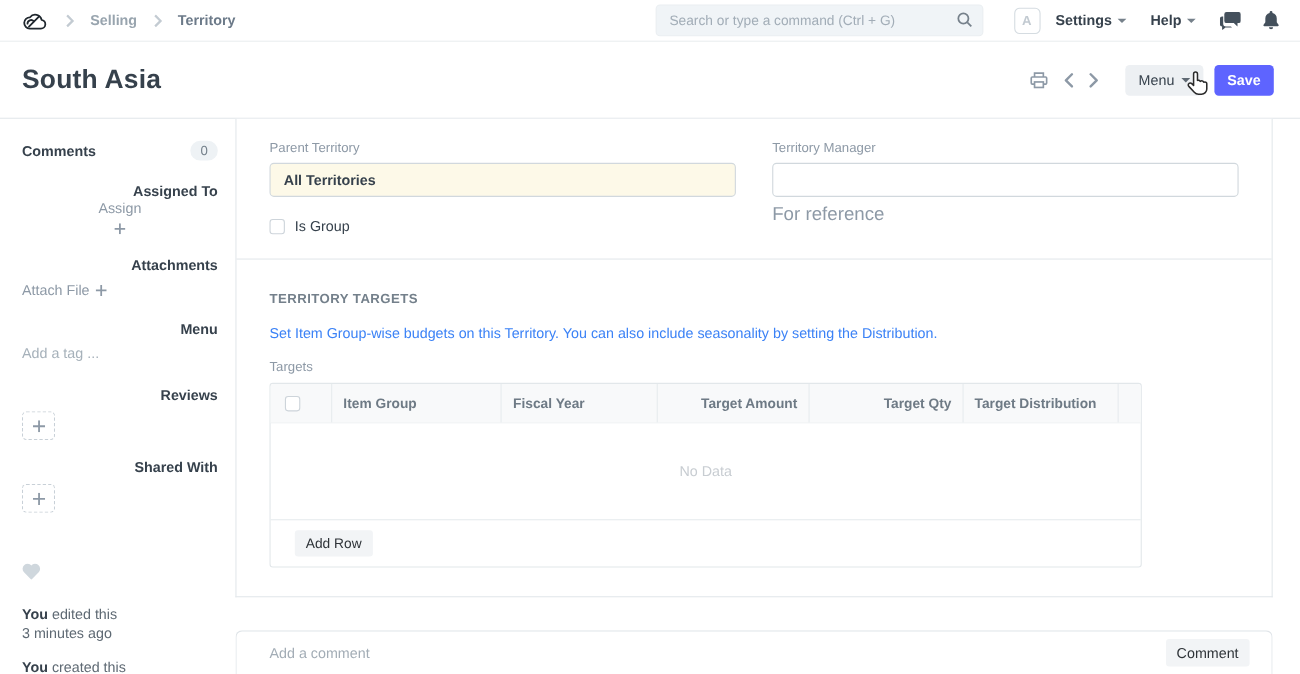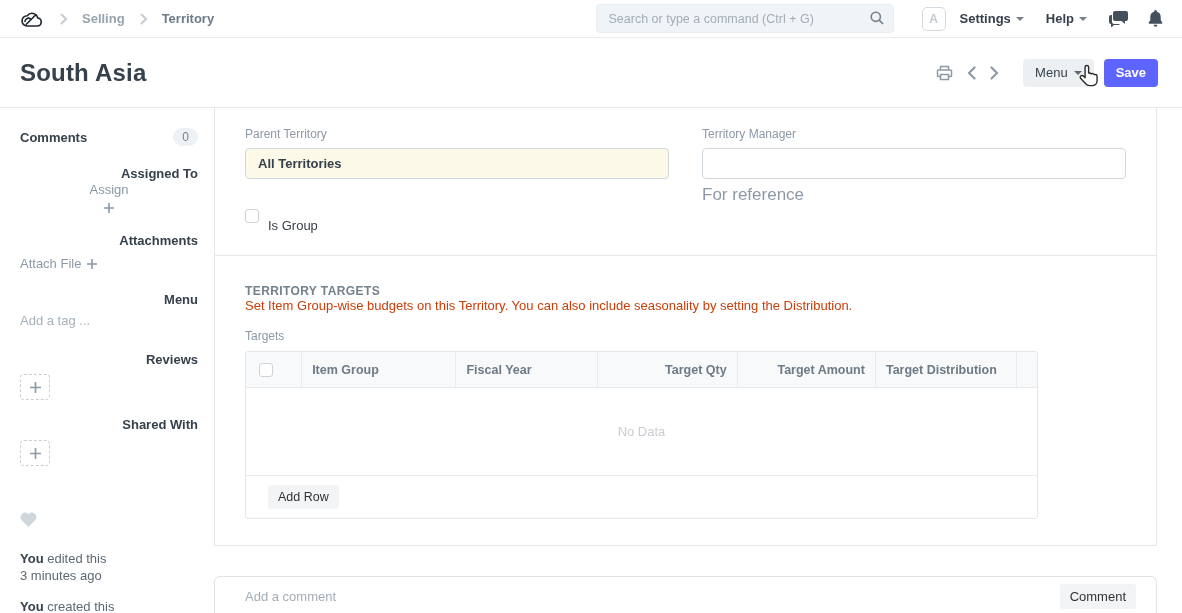--- a/index.html
+++ b/index.html
@@ -70,26 +70,26 @@
   .form-grid { display:flex; gap:33px; }
   .form-col { width:425px; }
   .field-label { font-size:12px; color:#8d99a6; margin-bottom:7px; }
   .control { width:100%; height:31px; border:1px solid #d1d8dd; border-radius:4px;
     font-size:13px; padding:0 12px; font-family:inherit; color:#36414c; outline:none; }
   .control.reqd { background:#fdf9e8; font-weight:700; }
   .help-text { font-size:17px; color:#8d99a6; margin-top:6px; }
   .checkbox-row { display:flex; align-items:center; gap:9px; margin-top:19px; cursor:pointer; }
   .checkbox { width:14px; height:14px; border:1px solid #cdd4da; border-radius:3px;
     background:#fff; flex:none; }
-  .checkbox-label { font-size:13px; color:#36414c;margin-top:20px; }
+  .checkbox-label { font-size:13px; color:#36414c; }
 
   .section-2 { padding:28px 30px 26px; }
   .section-heading { font-size:12px; font-weight:600; color:#74808b; letter-spacing:.4px;
     text-transform:uppercase; }
-  .section-desc { font-size:13px; color:#c2410c; }
+  .section-desc { font-size:13px; color:#3b82f6; margin-top:17px; }
   .table-label { font-size:12px; color:#8d99a6; margin:16px 0 8px; }
 
   .grid { border:1px solid #e2e7ea; border-radius:3px; width:793px; background:#fff; }
   .grid-header { display:flex; height:36px; background:#f8f9fa; border-bottom:1px solid #e7ebee;
     border-radius:3px 3px 0 0; }
   .gh-cell { display:flex; align-items:center; font-size:12.5px; font-weight:700; color:#6e7a85;
     border-right:1px solid #e7ebee; padding:0 10px; }
   .gh-cell.num { justify-content:flex-end; }
   .gh-cell:last-child { border-right:none; }
   .c-check { width:58px; padding-left:13px; }
@@ -297,22 +297,22 @@
           <div class="section-desc">Set Item Group-wise budgets on this Territory. You can also include seasonality by setting the Distribution.</div>
           <div class="table-label">Targets</div>
 
           <div class="grid">
             <div class="grid-header">
               <div class="gh-cell c-check">
                 <span class="checkbox"></span>
               </div>
               <div class="gh-cell c-item">Item Group</div>
               <div class="gh-cell c-fy">Fiscal Year</div>
+              <div class="gh-cell c-amt num">Target Amount</div>
               <div class="gh-cell c-qty num">Target Qty</div>
-              <div class="gh-cell c-amt num">Target Amount</div>
               <div class="gh-cell c-dist">Target Distribution</div>
               <div class="gh-cell c-last"></div>
             </div>
             <div class="grid-body">
               <span class="no-data">No Data</span>
             </div>
             <div class="grid-footer">
               <button class="btn-xs">Add Row</button>
             </div>
           </div>

